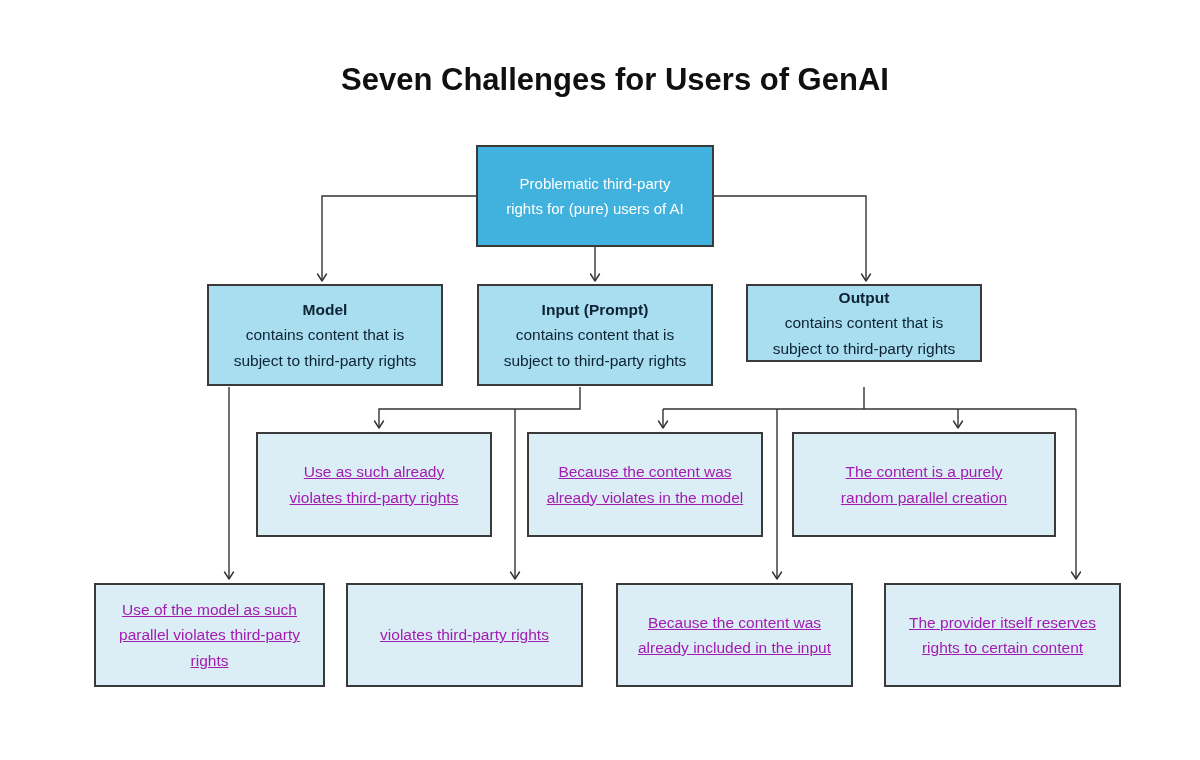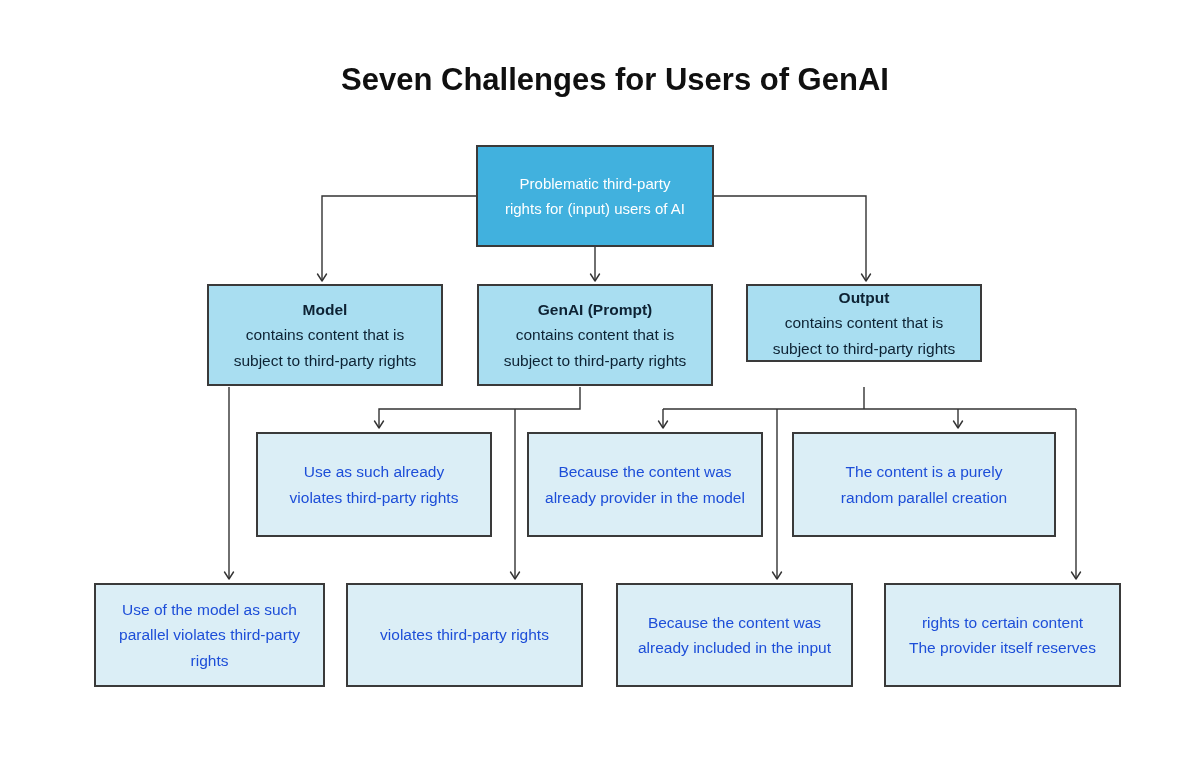--- a/index.html
+++ b/index.html
@@ -12,21 +12,21 @@
     text-align:center;font-size:31px;font-weight:700;color:#101010;
   }
   .connectors{position:absolute;left:0;top:0;width:1200px;height:760px;pointer-events:none;}
   .node{
     position:absolute;box-sizing:border-box;border:2px solid #3a3a3a;
     display:flex;flex-direction:column;justify-content:center;align-items:center;
     text-align:right;font-size:15.5px;line-height:25.5px;padding:6px 10px;
   }
   .lvl1{background:#41b1de;color:#ffffff;font-size:15px;}
   .lvl2{background:#a9def1;color:#0d2233;}
-  .lvl3{background:#dbeef6;color:#1d4ed8;}
+  .lvl3{background:#dbeef6;color:#a21caf;text-decoration:underline;}
   .heading{font-weight:700;}
 </style>
 </head>
 <body>
 
 <div class="canvas">
 
   <h1 class="title">Seven Challenges for Users of GenAI</h1>
 
   <svg class="connectors" viewBox="0 0 1200 760" xmlns="http://www.w3.org/2000/svg">
@@ -46,49 +46,49 @@
       <path d="M663,409 H1076"></path>
       <path d="M663,409 V428" marker-end="url(#arw)"></path>
       <path d="M958,409 V428" marker-end="url(#arw)"></path>
       <path d="M777,409 V579" marker-end="url(#arw)"></path>
       <path d="M1076,409 V579" marker-end="url(#arw)"></path>
     </g>
   </svg>
 
   <div class="node lvl1" style="left:476px;top:145px;width:238px;height:102px">
     <div>Problematic third-party</div>
-    <div>rights for (input) users of AI</div>
+    <div>rights for (pure) users of AI</div>
   </div>
 
   <div class="node lvl2" style="left:207px;top:284px;width:236px;height:102px">
     <div class="heading">Model</div>
     <div>contains content that is</div>
     <div>subject to third-party rights</div>
   </div>
 
   <div class="node lvl2" style="left:477px;top:284px;width:236px;height:102px">
-    <div class="heading">GenAI (Prompt)</div>
+    <div class="heading">Input (Prompt)</div>
     <div>contains content that is</div>
     <div>subject to third-party rights</div>
   </div>
 
   <div class="node lvl2" style="left:746px;top:284px;width:236px;height:78px">
     <div class="heading">Output</div>
     <div>contains content that is</div>
     <div>subject to third-party rights</div>
   </div>
 
   <div class="node lvl3" style="left:256px;top:432px;width:236px;height:105px">
     <div>Use as such already</div>
     <div>violates third-party rights</div>
   </div>
 
   <div class="node lvl3" style="left:527px;top:432px;width:236px;height:105px">
     <div>Because the content was</div>
-    <div>already provider in the model</div>
+    <div>already violates in the model</div>
   </div>
 
   <div class="node lvl3" style="left:792px;top:432px;width:264px;height:105px">
     <div>The content is a purely</div>
     <div>random parallel creation</div>
   </div>
 
   <div class="node lvl3" style="left:94px;top:583px;width:231px;height:104px">
     <div>Use of the model as such</div>
     <div>parallel violates third-party</div>
@@ -98,17 +98,17 @@
   <div class="node lvl3" style="left:346px;top:583px;width:237px;height:104px">
     <div>violates third-party rights</div>
   </div>
 
   <div class="node lvl3" style="left:616px;top:583px;width:237px;height:104px">
     <div>Because the content was</div>
     <div>already included in the input</div>
   </div>
 
   <div class="node lvl3" style="left:884px;top:583px;width:237px;height:104px">
+    <div>The provider itself reserves</div>
     <div>rights to certain content</div>
-    <div>The provider itself reserves</div>
   </div>
 
 </div>
 
 </body></html>

